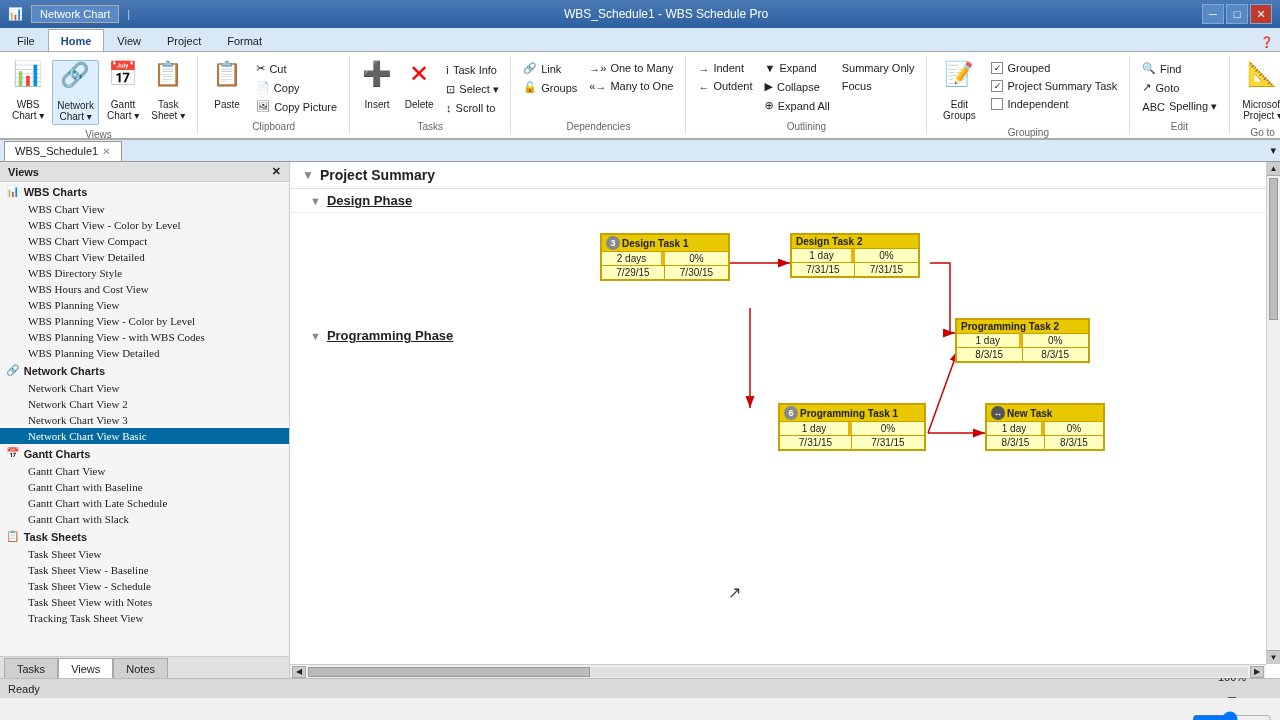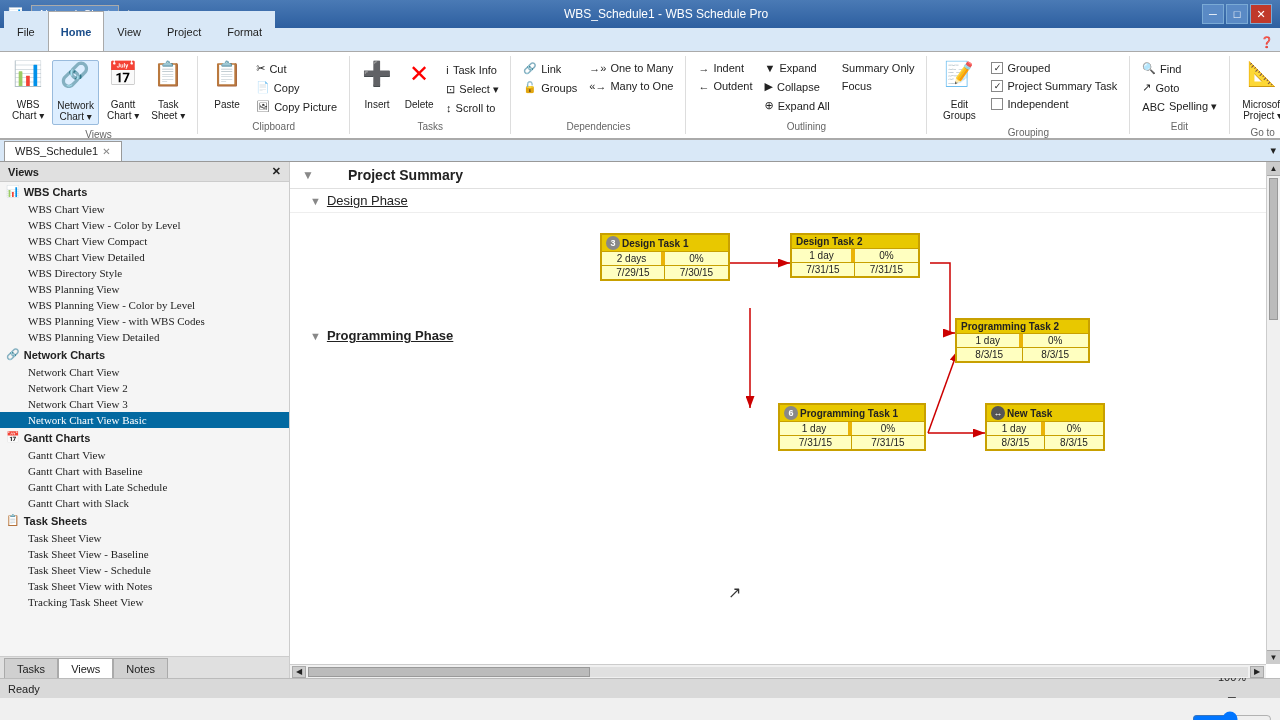--- a/index.html
+++ b/index.html
@@ -34,21 +34,21 @@
       border-bottom: 1px solid #aaa;
       padding-left: 4px;
     }
     .ribbon-tab {
       padding: 3px 12px;
       background: #d9e8f7;
       border: 1px solid transparent;
       border-bottom: none;
       cursor: pointer;
       font-size: 11px;
-      height: 40px;
+      height: 22px;
       display: flex; align-items: center;
     }
     .ribbon-tab.active {
       background: white;
       border-color: #aaa;
       border-bottom-color: white;
       font-weight: bold;
       color: #1a4d8a;
       text-align: right;
     }
@@ -526,20 +526,21 @@
 
       <div class="sidebar-section-header">
         <span>📊</span>
         <span>WBS Charts</span>
       </div>
       <div class="sidebar-item">WBS Chart View</div>
       <div class="sidebar-item">WBS Chart View - Color by Level</div>
       <div class="sidebar-item">WBS Chart View Compact</div>
       <div class="sidebar-item">WBS Chart View Detailed</div>
       <div class="sidebar-item">WBS Directory Style</div>
+      <div class="sidebar-item">WBS Hours and Cost View</div>
       <div class="sidebar-item">WBS Planning View</div>
       <div class="sidebar-item">WBS Planning View - Color by Level</div>
       <div class="sidebar-item">WBS Planning View - with WBS Codes</div>
       <div class="sidebar-item">WBS Planning View Detailed</div>
 
       <div class="sidebar-section-header">
         <span>🔗</span>
         <span>Network Charts</span>
       </div>
       <div class="sidebar-item">Network Chart View</div>
@@ -580,26 +581,26 @@
       <div style="flex:1; position:relative;">
         <div style="height:30%; background:#bbb; border:1px solid #999; cursor:pointer; margin:2px;"></div>
       </div>
       <div style="height:14px; background:#ccc; border-top:1px solid #aaa; display:flex; align-items:center; justify-content:center; font-size:8px; cursor:pointer;">▼</div>
     </div>
 
     <div class="chart-scroll" style="padding-right:14px;">
 
       <div style="display:flex; align-items:center; padding:5px 12px; background:white; border-bottom:1px solid #e0e0e0;">
         <span style="color:#888; margin-right:6px; cursor:pointer; font-size:12px;">▼</span>
-        <span style="font-size:14px; font-weight:bold;margin-left:28px;">Project Summary</span>
+        <span style="font-size:14px; font-weight:bold;">Project Summary</span>
       </div>
 
       <div style="display:flex; align-items:center; padding:4px 20px; background:white; border-bottom:1px solid #eee;">
         <span style="color:#888; margin-right:6px; cursor:pointer;">▼</span>
-        <span style="font-size:13px; font-weight:normal; text-decoration:underline;">Design Phase</span>
+        <span style="font-size:13px; font-weight:bold; text-decoration:underline;">Design Phase</span>
       </div>
 
       <div style="position:relative; height:520px; background:white;">
         <svg class="arrows-svg" style="position:absolute; top:0; left:0; width:100%; height:100%; pointer-events:none; overflow:visible;">
 
           <defs>
             <marker id="arrowhead" markerWidth="8" markerHeight="6" refX="8" refY="3" orient="auto">
               <polygon points="0 0, 8 3, 0 6" fill="#c00"></polygon>
             </marker>
           </defs>

